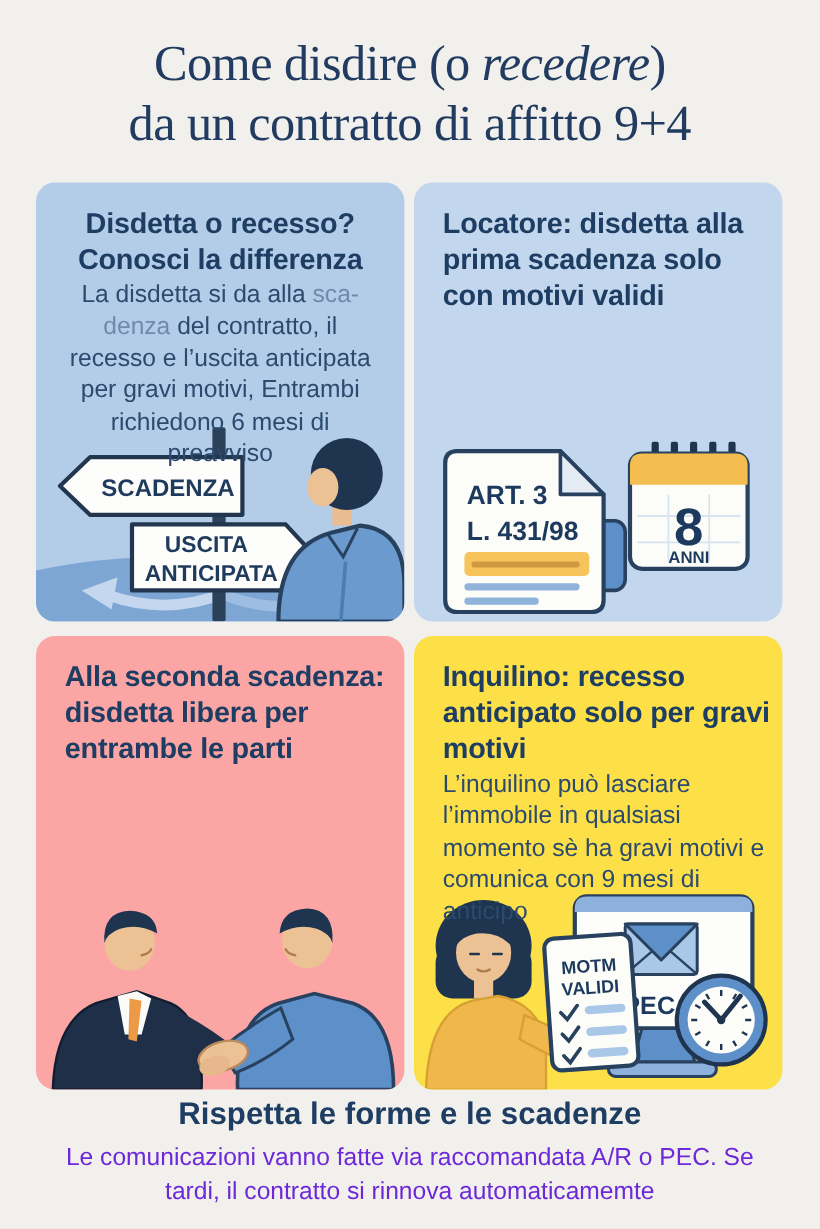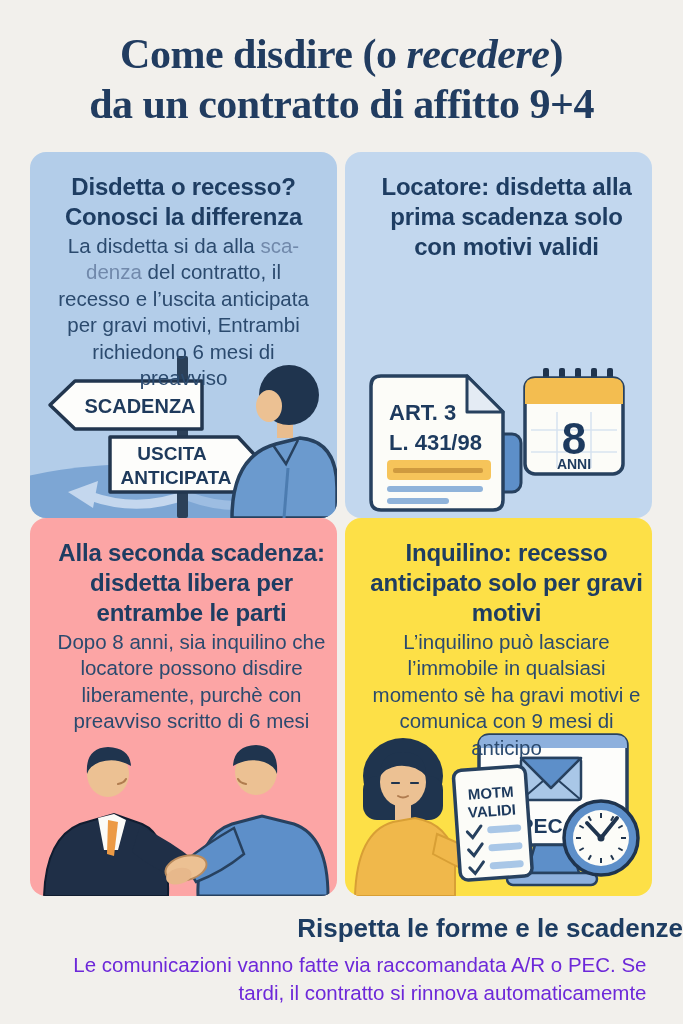--- a/index.html
+++ b/index.html
@@ -10,45 +10,45 @@
     margin:0 auto;
     background:#f2f0ec;
     font-family:"Liberation Sans", sans-serif;
     overflow:hidden;
   }
   
   .title {
     padding-top:30px;
     text-align:center;
     font-family:"Liberation Serif", serif;
-    font-weight:bold;
+    font-weight:normal;
     font-size:42px;
     line-height:1.18;
     color:#213c60;
     letter-spacing:-0.5px;
   }
   .title em { font-style:italic; }
   
   .grid {
     position:absolute; left:30px; top:152px; width:518px;
     display:grid;
     grid-template-columns:307px 307px;
     grid-template-rows:366px 378px;
-    gap:0 8px;
+    gap:12px 8px;
   }
   .card {
     position:relative;
     border-radius:16px;
     overflow:hidden;
   }
   .card-1 { background:#b3cde9; }
   .card-2 { background:#c2d7ee; }
   .card-3 { background:#fca5a5; }
   .card-4 { background:#fde047; }
-  .card-text { position:relative; z-index:2; padding:20px 8px 0 24px;text-align:center; }
+  .card-text { position:relative; z-index:2; padding:20px 8px 0 24px; }
   .card-1 .card-text { text-align:center; padding:20px 18px 0 18px; }
   .card h2 {
     font-size:24px;
     font-weight:bold;
     color:#1e3d62;
     line-height:1.25;
     letter-spacing:-0.2px;
   }
   .card p {
     margin-top:1px;
@@ -56,21 +56,21 @@
     line-height:1.29;
     color:#2b4a6e;
   }
   .hl-word { color:#7189ab; }
   .illus {
     position:absolute; bottom:0; left:0;
     width:100%; height:auto; display:block; z-index:1;
   }
   svg text { font-family:"Liberation Sans", sans-serif; }
   
-  .footer { position:absolute; top:913px; left:0; width:100%; text-align:right; }
+  .footer { position:absolute; top:913px; left:0; width:100%; text-align:center; }
   .footer h2 { font-size:26px; font-weight:bold; color:#1e3d62; }
   .footer p {
     margin:7px auto 0 auto;
     width:610px;
     font-size:20.5px;
     line-height:1.35;
     color:#6d28d9;
   }
 </style>
 </head>
@@ -143,21 +143,20 @@
           <path d="M212 44 L212 100 M246 44 L246 100 M186 62 L272 62 M186 84 L272 84" stroke="#d7e3f0" stroke-width="1.5"></path>
           <text x="229" y="86" text-anchor="middle" font-size="44" font-weight="bold" fill="#1d3a5e">8</text>
           <text x="229" y="101" text-anchor="middle" font-size="14" font-weight="bold" fill="#1d3a5e">ANNI</text>
         </g>
       </svg>
     </section>
 
     <section class="card card-3">
       <div class="card-text">
         <h2>Alla seconda scadenza: disdetta libera per entrambe le parti</h2>
-        <p>Dopo 8 anni, sia inquilino che locatore possono disdire liberamente, purchè con preavviso scritto di 6 mesi</p>
       </div>
       <svg class="illus" viewBox="0 0 307 164">
         <g>
           <path d="M14 164 Q16 106 50 92 L84 82 L112 92 Q140 104 138 164 Z" fill="#1f2f47" stroke="#111d30" stroke-width="2"></path>
           <polygon points="68,86 84,82 96,88 88,118 74,118" fill="#fbfbf8"></polygon>
           <polygon points="78,88 88,90 84,124 77,122" fill="#ec9a45"></polygon>
           <ellipse cx="78" cy="42" rx="21" ry="23" fill="#ecc193"></ellipse>
           <path d="M88 52 q 6 -1 8 -5" stroke="#b07c4f" stroke-width="2" fill="none" stroke-linecap="round"></path>
           <path d="M57 42 Q55 16 78 15 Q100 16 101 34 Q86 25 70 30 Q59 34 57 42 Z" fill="#1f344e"></path>
           <path d="M110 94 Q142 110 164 128 L152 148 Q124 138 102 120 Z" fill="#1f2f47"></path>

